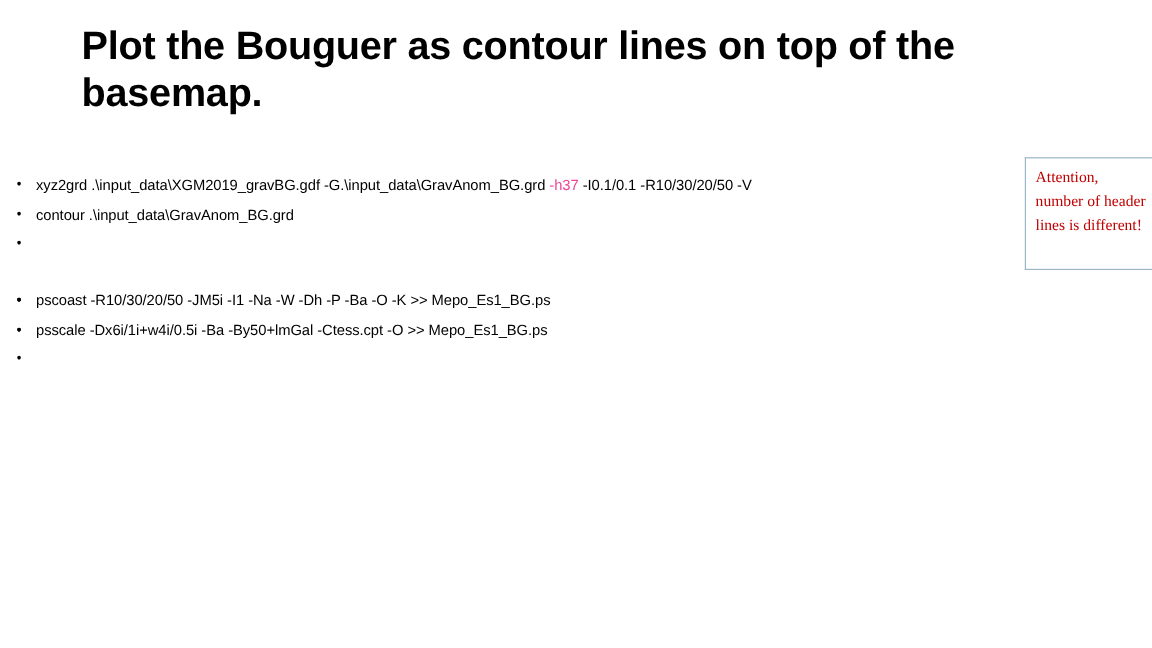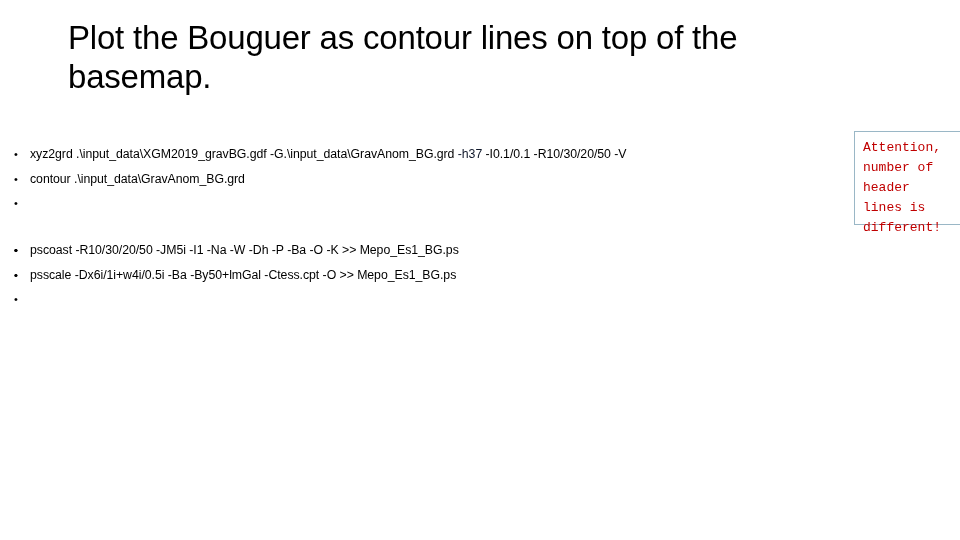--- a/index.html
+++ b/index.html
@@ -21,21 +21,21 @@
     height: 540px;
   }
   .title {
     position: absolute;
     left: 68px;
     top: 18px;
     width: 790px;
     font-family: "Liberation Sans", sans-serif;
     font-size: 33px;
     line-height: 39px;
-    font-weight: 400;
+    font-weight: 700;
     color: #000000;
     letter-spacing: -0.2px;
   }
   .body-block {
     position: absolute;
     left: 0px;
     width: 850px;
   }
   .block-one { top: 142px; }
   .block-two { top: 238px; }
@@ -60,39 +60,39 @@
     left: 14px;
     top: 0;
     font-size: 11px;
     line-height: 24.5px;
     color: #000000;
   }
   .cmd-text {
     display: inline;
   }
   .hl-red {
-    color: #0f172a;
+    color: #ec4899;
   }
   .callout {
     position: absolute;
     left: 854px;
     top: 131px;
     width: 106px;
     height: 94px;
     border: 1px solid #9ab7c6;
     border-right: none;
     box-sizing: border-box;
     background: #ffffff;
     padding: 6px 4px 0 8px;
   }
   .callout-text {
     color: #c00000;
     font-size: 13px;
     line-height: 20px;
-    font-family: Liberation Mono, monospace;
+    font-family: Liberation Serif, serif;
     white-space: normal;
   }
 </style>
 </head>
 <body>
 
 <div class="slide">
 
   <div class="title">Plot the Bouguer as contour lines on top of the basemap.</div>
 

